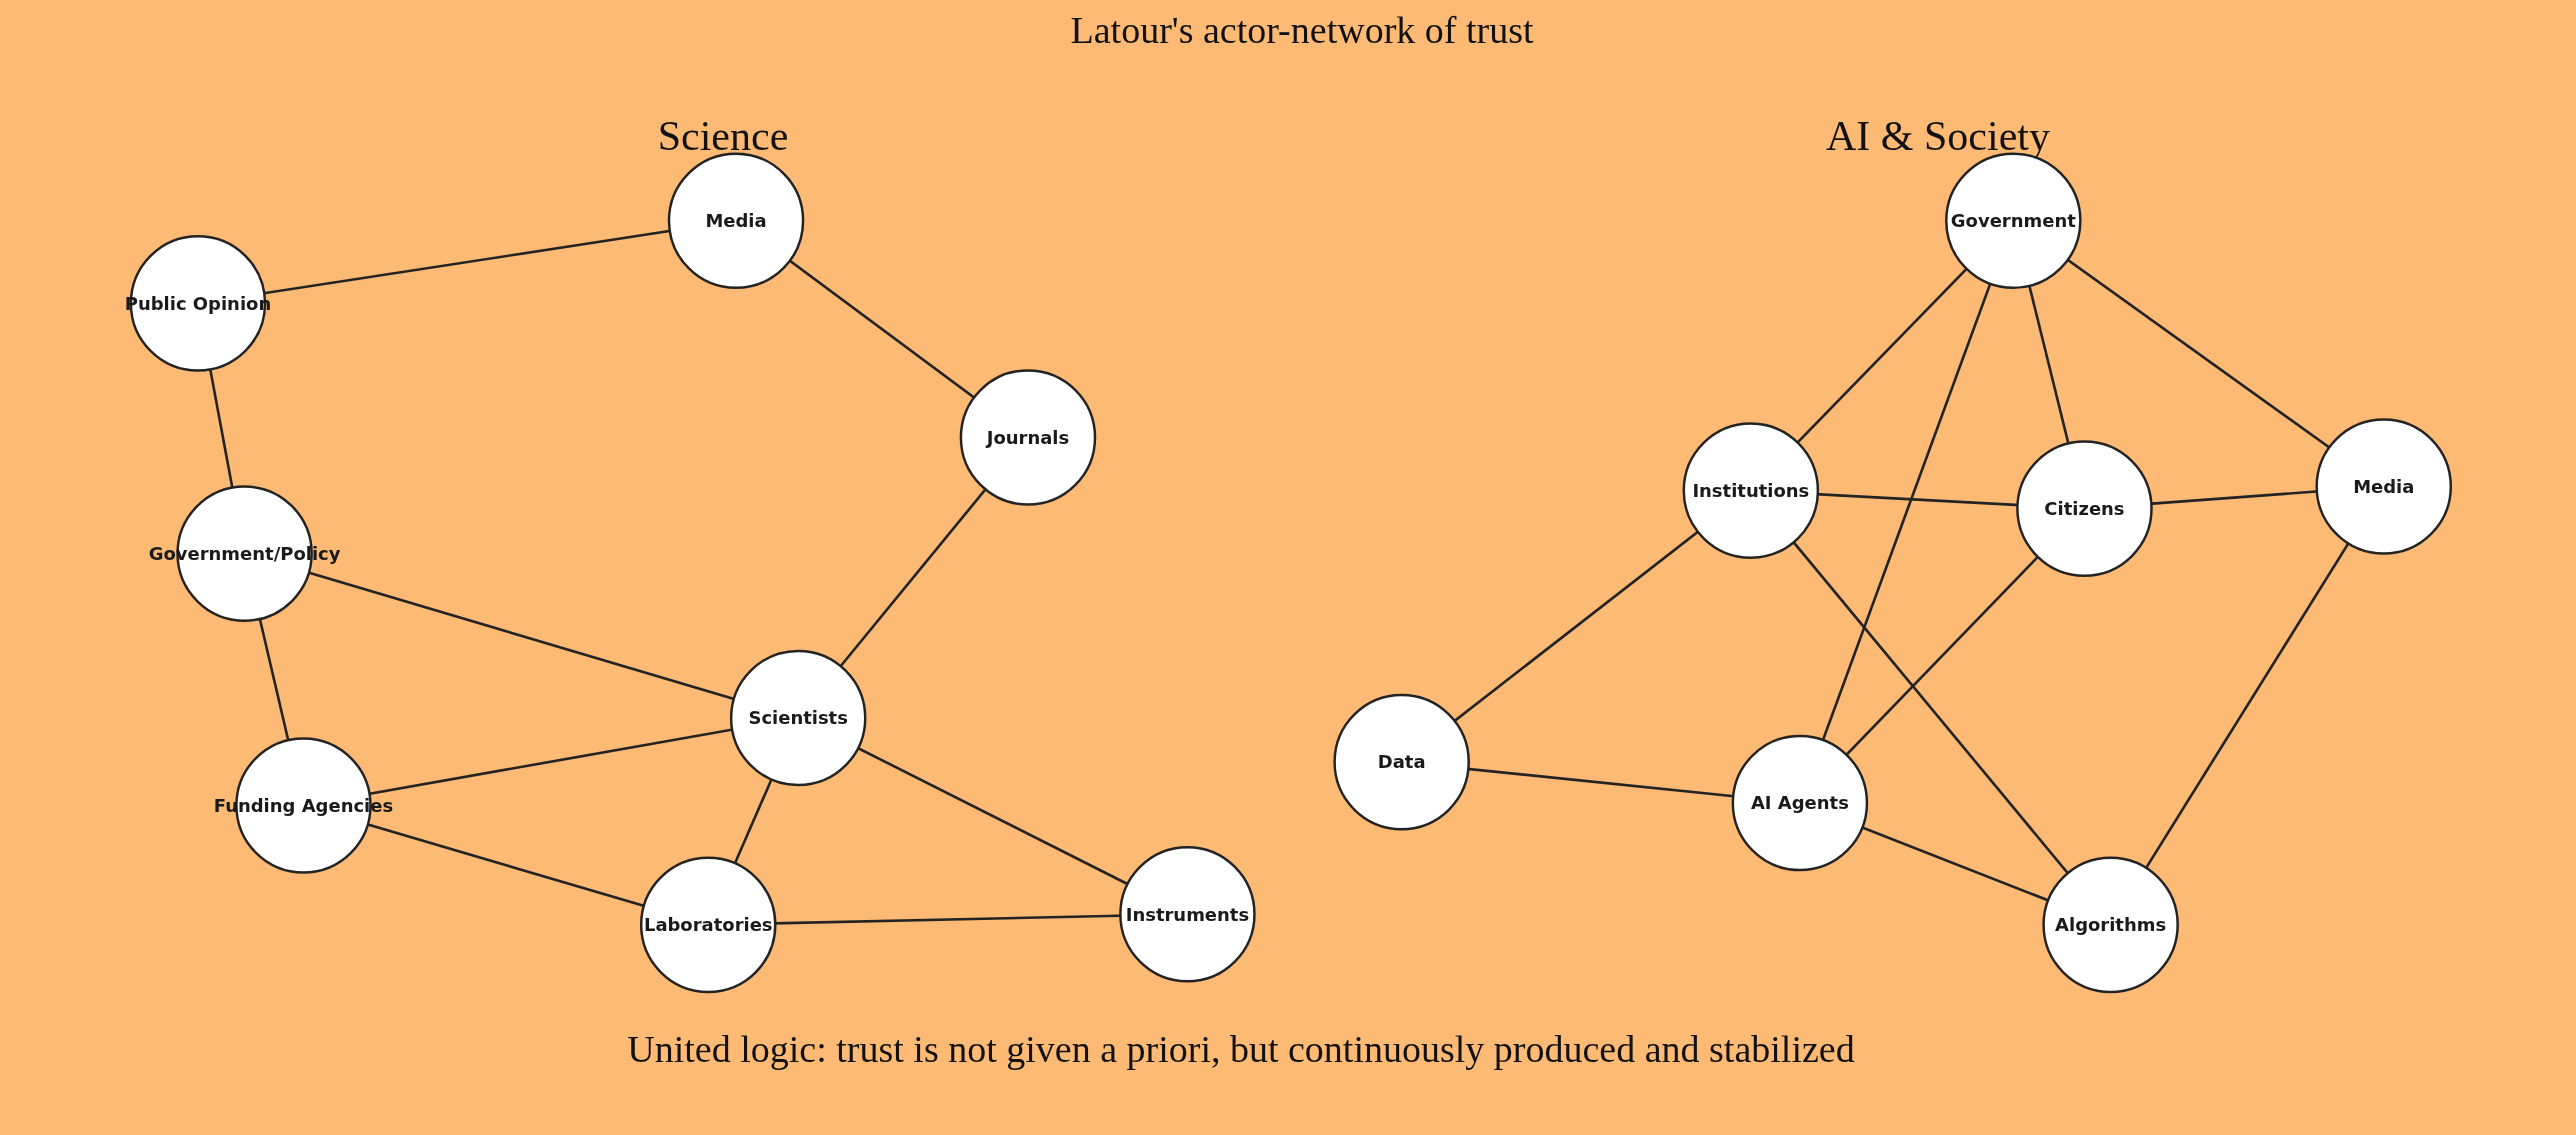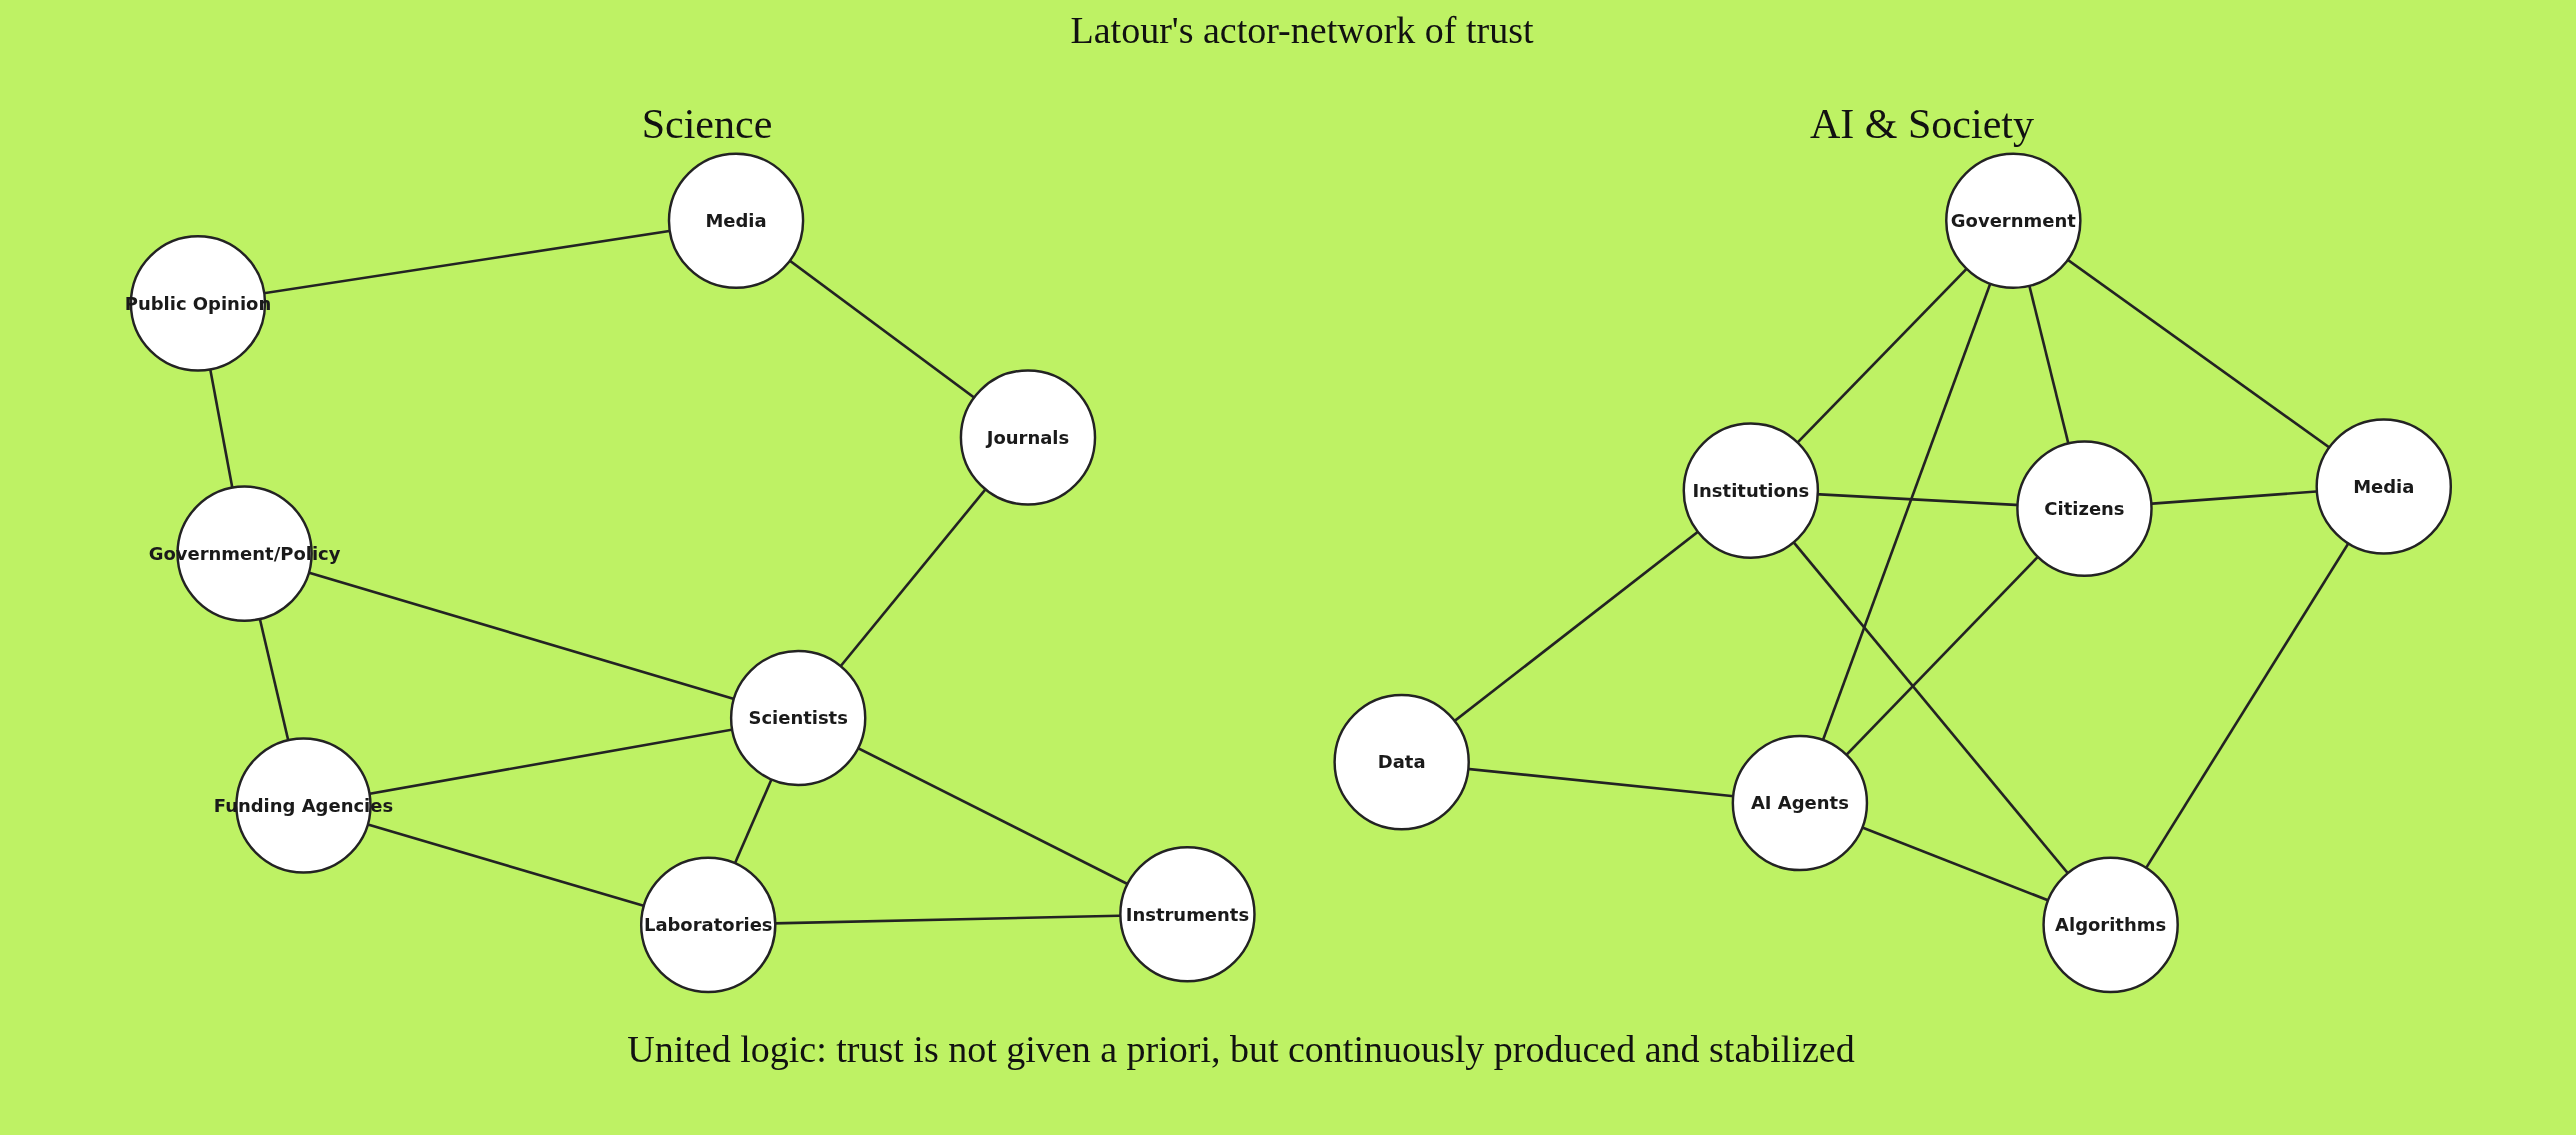--- a/index.html
+++ b/index.html
@@ -4,40 +4,41 @@
 <style>
   html, body {
     margin: 0;
     padding: 0;
     background: #ffffff;
   }
   .stage {
     position: relative;
     width: 2576px;
     height: 1135px;
-    background: #bef264;
+    background: #fdba74;
     overflow: hidden;
     font-family: "Liberation Serif", serif;
   }
   .main-title {
     position: absolute;
     top: 8.2px;
     left: 1302px;
     transform: translateX(-50%);
     font-size: 38px;
     color: #111111;
     white-space: nowrap;
   }
   .sub-title {
     position: absolute;
-    top: 100px;
+    top: 112px;
     transform: translateX(-50%);
     font-size: 42px;
     color: #111111;
     white-space: nowrap;
+    margin-left: 16px;
   }
   .sub-title.science { left: 707px; }
   .sub-title.ai      { left: 1922px; }
   .graph-svg {
     position: absolute;
     left: 0;
     top: 0;
   }
   .caption {
     position: absolute;

